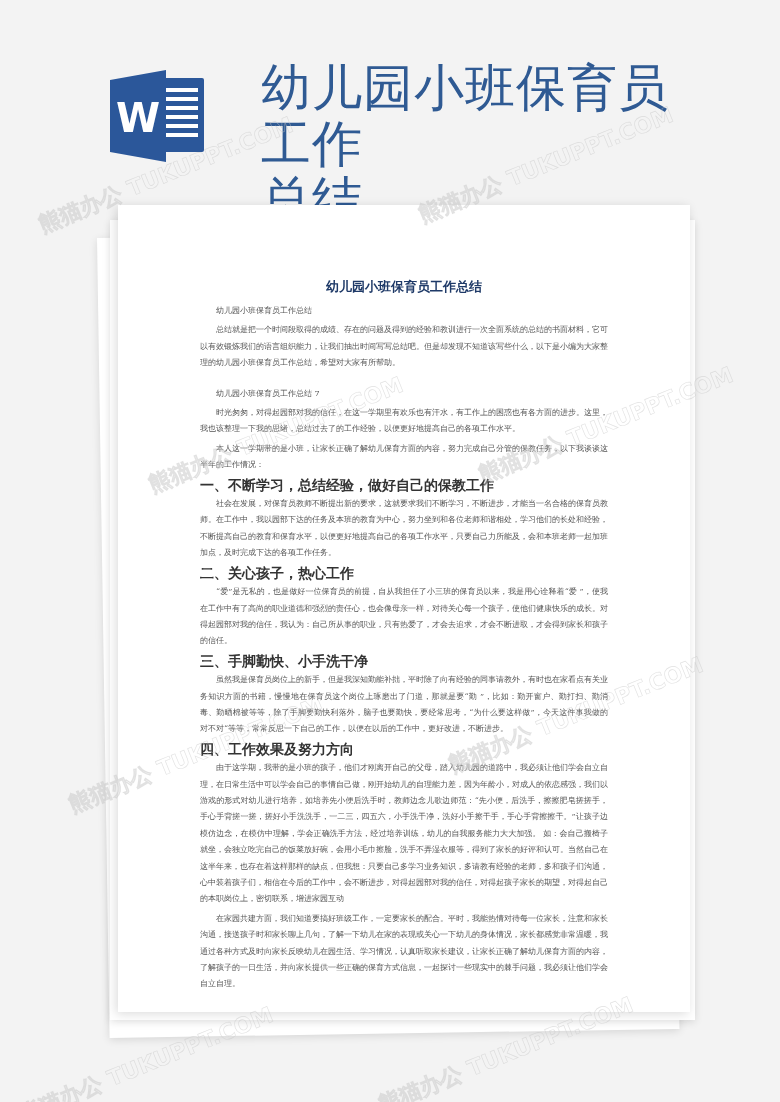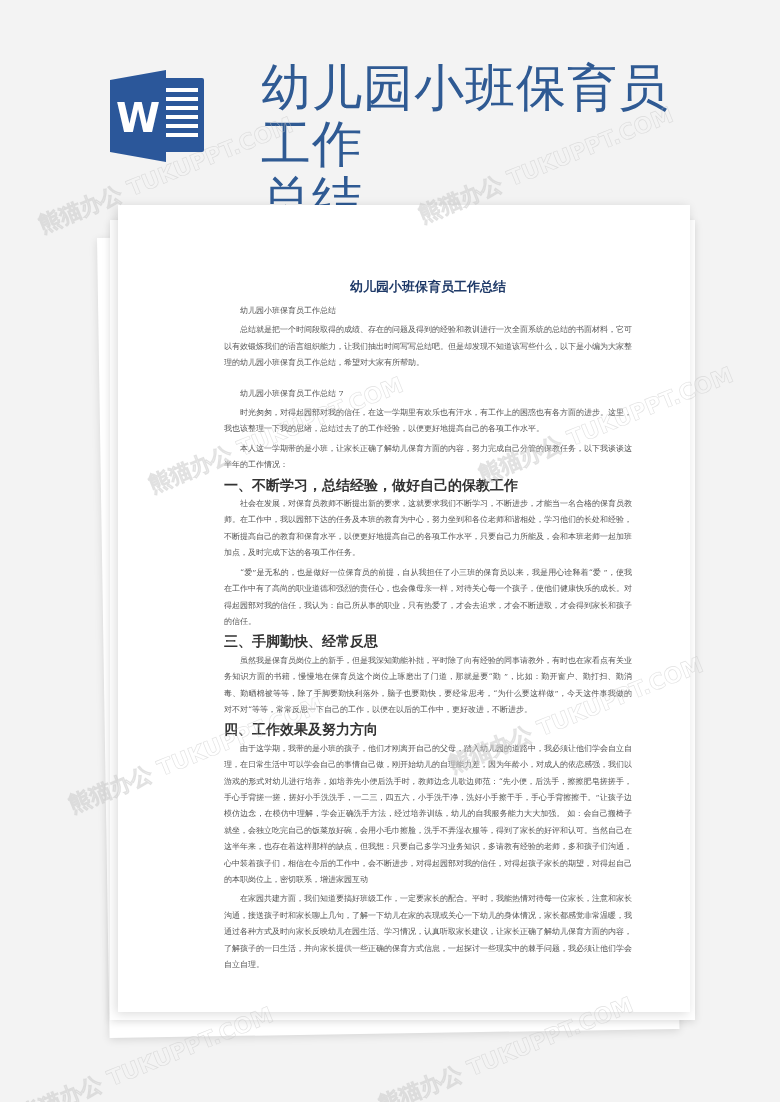--- a/index.html
+++ b/index.html
@@ -19,21 +19,21 @@
     position: absolute; background: #fff;
     box-shadow: 0 2px 8px rgba(0,0,0,0.12);
   }
   .sheet-back.b1 { left: 97px; top: 238px; width: 570px; height: 800px; transform: rotate(-0.9deg); transform-origin: top left; }
   .sheet-back.b2 { left: 110px; top: 220px; width: 585px; height: 800px; }
   .page {
     position: absolute; left: 118px; top: 205px; width: 572px; height: 807px;
     background: #fff;
     box-shadow: -2px 2px 10px rgba(0,0,0,0.14);
   }
-  .doc { position: absolute; left: 82px; top: 72px; width: 408px; color: #555; font-size: 8px; line-height: 16.4px; margin-left: 24px; }
+  .doc { position: absolute; left: 82px; top: 72px; width: 408px; color: #555; font-size: 8px; line-height: 16.4px; }
   .doc-title {
     text-align: center; font-family: "DejaVu Sans", "Liberation Sans", sans-serif;
     font-weight: bold; font-size: 13px; color: #1f3a68; margin: 0 0 6px 0; line-height: 20px;
   }
   .doc p { margin: 0 0 3px 0; text-indent: 2em; text-align: justify; }
   .doc p.gap { margin-top: 14px; }
   .doc h4 { margin: 2px 0 3px 0; font-size: 14px; font-weight: bold; color: #333; text-indent: 0; }
   .watermark {
     position: absolute; color: rgba(255,255,255,0.0);
     -webkit-text-stroke: 0.6px rgba(200,200,200,0.55);
@@ -70,22 +70,23 @@
 <div class="page">
   <div class="doc">
     <div class="doc-title">幼儿园小班保育员工作总结</div>
     <p>幼儿园小班保育员工作总结</p>
     <p>总结就是把一个时间段取得的成绩、存在的问题及得到的经验和教训进行一次全面系统的总结的书面材料，它可以有效锻炼我们的语言组织能力，让我们抽出时间写写总结吧。但是却发现不知道该写些什么，以下是小编为大家整理的幼儿园小班保育员工作总结，希望对大家有所帮助。</p>
     <p class="gap">幼儿园小班保育员工作总结 7</p>
     <p>时光匆匆，对得起园部对我的信任，在这一学期里有欢乐也有汗水，有工作上的困惑也有各方面的进步。这里，我也该整理一下我的思绪，总结过去了的工作经验，以便更好地提高自己的各项工作水平。</p>
     <p>本人这一学期带的是小班，让家长正确了解幼儿保育方面的内容，努力完成自己分管的保教任务，以下我谈谈这半年的工作情况：</p>
     <h4>一、不断学习，总结经验，做好自己的保教工作</h4>
     <p>社会在发展，对保育员教师不断提出新的要求，这就要求我们不断学习，不断进步，才能当一名合格的保育员教师。在工作中，我以园部下达的任务及本班的教育为中心，努力坐到和各位老师和谐相处，学习他们的长处和经验，不断提高自己的教育和保育水平，以便更好地提高自己的各项工作水平，只要自己力所能及，会和本班老师一起加班加点，及时完成下达的各项工作任务。</p>
+    <h4>二、关心孩子，热心工作</h4>
     <p>“爱”是无私的，也是做好一位保育员的前提，自从我担任了小三班的保育员以来，我是用心诠释着“爱 ”，使我在工作中有了高尚的职业道德和强烈的责任心，也会像母亲一样，对待关心每一个孩子，使他们健康快乐的成长。对得起园部对我的信任，我认为：自己所从事的职业，只有热爱了，才会去追求，才会不断进取，才会得到家长和孩子的信任。</p>
-    <h4>三、手脚勤快、经常反思</h4>
+    <h4>三、手脚勤快、小手洗干净</h4>
     <p>虽然我是保育员岗位上的新手，但是我深知勤能补拙，平时除了向有经验的同事请教外，有时也在家看点有关业务知识方面的书籍，慢慢地在保育员这个岗位上琢磨出了门道，那就是要“勤 ”，比如：勤开窗户、勤打扫、勤消毒、勤晒棉被等等，除了手脚要勤快利落外，脑子也要勤快，要经常思考，“为什么要这样做”，今天这件事我做的对不对“等等，常常反思一下自己的工作，以便在以后的工作中，更好改进，不断进步。</p>
     <h4>四、工作效果及努力方向</h4>
     <p>由于这学期，我带的是小班的孩子，他们才刚离开自己的父母，踏入幼儿园的道路中，我必须让他们学会自立自理，在日常生活中可以学会自己的事情自己做，刚开始幼儿的自理能力差，因为年龄小，对成人的依恋感强，我们以游戏的形式对幼儿进行培养，如培养先小便后洗手时，教师边念儿歌边师范：“先小便，后洗手，擦擦肥皂搓搓手，手心手背搓一搓，搓好小手洗洗手，一二三，四五六，小手洗干净，洗好小手擦干手，手心手背擦擦干。”让孩子边模仿边念，在模仿中理解，学会正确洗手方法，经过培养训练，幼儿的自我服务能力大大加强。 如：会自己搬椅子就坐，会独立吃完自己的饭菜放好碗，会用小毛巾擦脸，洗手不弄湿衣服等，得到了家长的好评和认可。当然自己在这半年来，也存在着这样那样的缺点，但我想：只要自己多学习业务知识，多请教有经验的老师，多和孩子们沟通，心中装着孩子们，相信在今后的工作中，会不断进步，对得起园部对我的信任，对得起孩子家长的期望，对得起自己的本职岗位上，密切联系，增进家园互动</p>
     <p>在家园共建方面，我们知道要搞好班级工作，一定要家长的配合。平时，我能热情对待每一位家长，注意和家长沟通，接送孩子时和家长聊上几句，了解一下幼儿在家的表现或关心一下幼儿的身体情况，家长都感觉非常温暖，我通过各种方式及时向家长反映幼儿在园生活、学习情况，认真听取家长建议，让家长正确了解幼儿保育方面的内容，了解孩子的一日生活，并向家长提供一些正确的保育方式信息，一起探讨一些现实中的棘手问题，我必须让他们学会自立自理。</p>
   </div>
 </div>
 
 <div class="watermark" style="left:30px;top:160px;">熊猫办公 TUKUPPT.COM</div>
 <div class="watermark" style="left:410px;top:150px;">熊猫办公 TUKUPPT.COM</div>
 <div class="watermark" style="left:140px;top:420px;">熊猫办公 TUKUPPT.COM</div>

